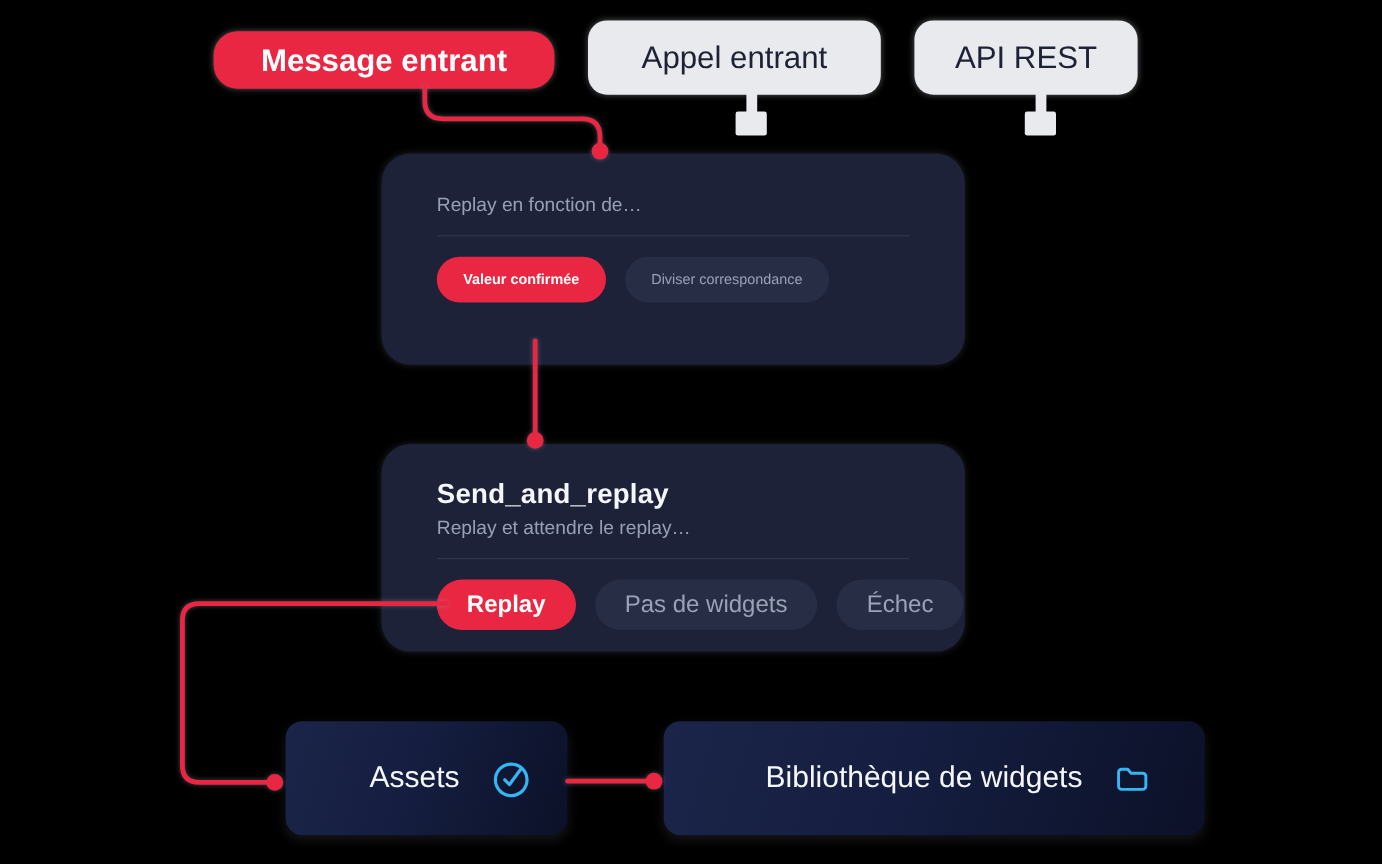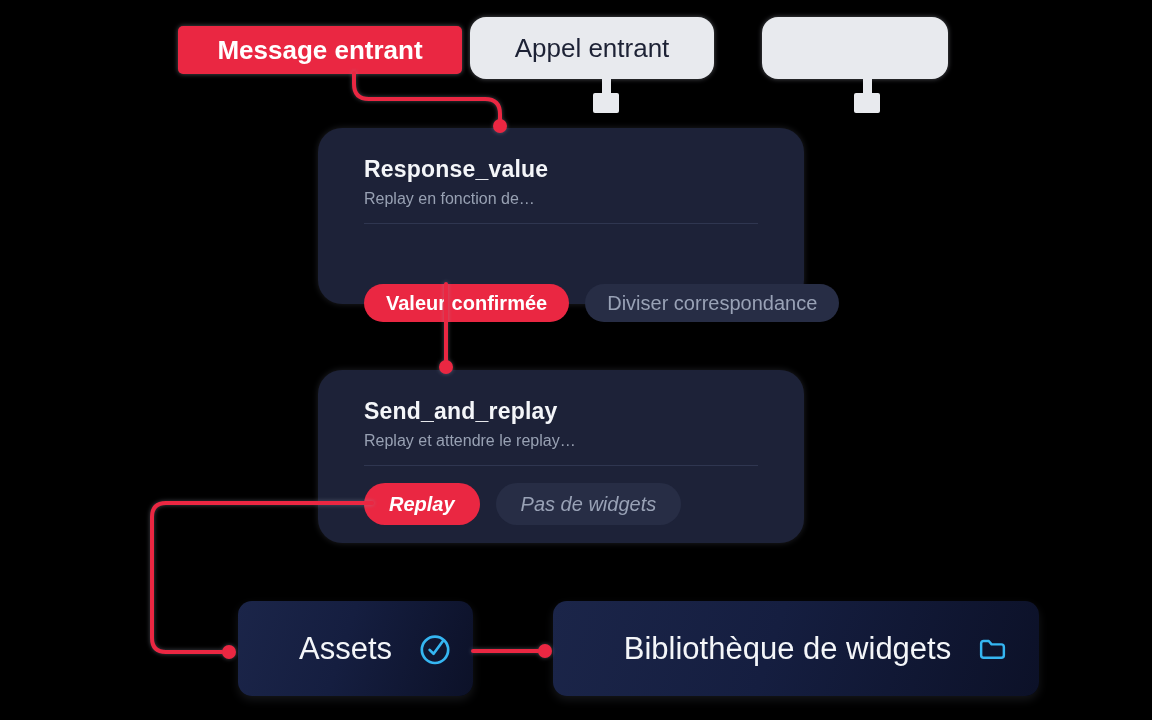--- a/index.html
+++ b/index.html
@@ -22,54 +22,54 @@
 
   
   svg.connectors{position:absolute;inset:0;z-index:6;pointer-events:none;
     filter:drop-shadow(0 0 2px rgba(150,156,172,.45));}
   svg.connectors path{stroke:var(--red);stroke-width:4;fill:none;stroke-linecap:round;}
   svg.connectors circle{fill:var(--red);}
 
   
   .trigger{position:absolute;display:flex;align-items:center;justify-content:center;
     z-index:4;box-shadow:0 0 5px rgba(165,170,182,.5);}
-  .trigger.active{background:var(--red);color:#ffffff;font-weight:700;font-size:26px;border-radius:5px;}
+  .trigger.active{background:var(--red);color:#ffffff;font-weight:700;font-size:26px;border-radius:20px;}
   .trigger.idle{background:var(--trigger-bg);color:var(--trigger-text);font-size:26px;border-radius:16px;}
   .t-message{left:178px;top:26px;width:284px;height:48px;}
-  .t-appel{left:470px;top:17px;width:244px;height:62px;}
+  .t-appel{left:490px;top:17px;width:244px;height:62px;}
   .t-api{left:762px;top:17px;width:186px;height:62px;}
   .stub-stem,.stub-foot{position:absolute;background:var(--trigger-bg);}
   .stub-stem{width:9px;height:16px;top:61px;}
   .stub-foot{width:26px;height:20px;top:76px;border-radius:2px;}
   .t-appel .stub-stem{left:132px;} .t-appel .stub-foot{left:123px;}
   .t-api .stub-stem{left:101px;}  .t-api .stub-foot{left:92px;}
 
   
   .node{position:absolute;left:318px;width:486px;background:var(--node-bg);border-radius:24px;
     padding:28px 46px 0;z-index:2;box-shadow:0 0 6px rgba(110,116,132,.28);}
   .n-response{top:128px;height:176px;}
   .n-send{top:370px;height:173px;}
   .node-title{color:var(--white);font-size:23px;font-weight:700;letter-spacing:.2px;}
   .node-subtitle{color:var(--muted);font-size:16px;margin-top:7px;}
   .node-divider{height:1px;background:var(--divider);border:none;margin-top:15px;}
   .branches{display:flex;align-items:center;gap:16px;margin-top:17px;}
   .branch{display:inline-flex;align-items:center;justify-content:center;border-radius:999px;
     background:var(--pill-dark);color:var(--pill-dark-text);white-space:nowrap;}
   .branch.active{background:var(--red);color:#ffffff;font-weight:700;}
-  .n-response .branch{height:38px;font-size:20px;padding:0 22px;margin-top:43px;}
-  .n-send .branch{height:42px;font-size:20px;padding:0 25px;font-style:italic;}
+  .n-response .branch{height:38px;font-size:12px;padding:0 22px;}
+  .n-send .branch{height:42px;font-size:20px;padding:0 25px;}
 
   
   .resource{position:absolute;top:601px;height:95px;border-radius:14px;z-index:2;
     display:flex;align-items:center;justify-content:center;gap:26px;
     background:linear-gradient(108deg,#1b2549 0%,#151e40 45%,#0c1128 100%);
     box-shadow:0 4px 10px rgba(95,100,115,.22);}
   .r-assets{left:238px;width:235px;}
-  .r-widgets{left:553px;width:486px;}
-  .resource-label{color:var(--white);font-size:31px;margin-left:40px;}
+  .r-widgets{left:553px;width:451px;}
+  .resource-label{color:var(--white);font-size:25px;margin-left:40px;}
   .resource-icon{display:inline-flex;}
   .resource-icon svg{stroke:var(--cyan);fill:none;stroke-width:1.9;stroke-linecap:round;stroke-linejoin:round;}
 </style>
 </head>
 <body>
 
 <div class="canvas">
 
   <svg class="connectors" width="1152" height="720" viewBox="0 0 1152 720">
     <path d="M354 73 L354 84 Q354 99 369 99 L485 99 Q500 99 500 114 L500 120"></path>
@@ -86,41 +86,42 @@
     <span>Message entrant</span>
   </div>
 
   <div class="trigger idle t-appel">
     <span>Appel entrant</span>
     <span class="stub-stem"></span>
     <span class="stub-foot"></span>
   </div>
 
   <div class="trigger idle t-api">
+    <span>API REST</span>
     <span class="stub-stem"></span>
     <span class="stub-foot"></span>
   </div>
 
   <div class="node n-response">
-    <div class="node-title">Response_value</div>
     <div class="node-subtitle">Replay en fonction de…</div>
     <hr class="node-divider">
     <div class="branches">
       <span class="branch active">Valeur confirmée</span>
       <span class="branch">Diviser correspondance</span>
     </div>
   </div>
 
   <div class="node n-send">
     <div class="node-title">Send_and_replay</div>
     <div class="node-subtitle">Replay et attendre le replay…</div>
     <hr class="node-divider">
     <div class="branches">
       <span class="branch active">Replay</span>
       <span class="branch">Pas de widgets</span>
+      <span class="branch">Échec</span>
     </div>
   </div>
 
   <div class="resource r-assets">
     <span class="resource-label">Assets</span>
     <span class="resource-icon">
       <svg width="34" height="34" viewBox="0 0 24 24">
         <circle cx="12" cy="12.6" r="9.3"></circle>
         <path d="M8.2 12.6 L11 15.4 L17.6 6.4"></path>
       </svg>

